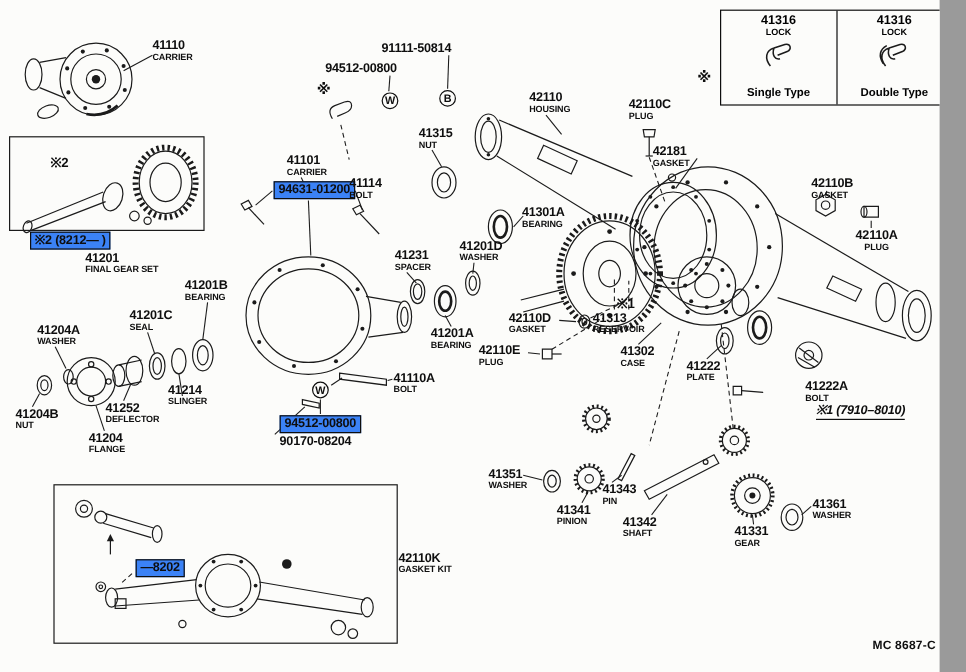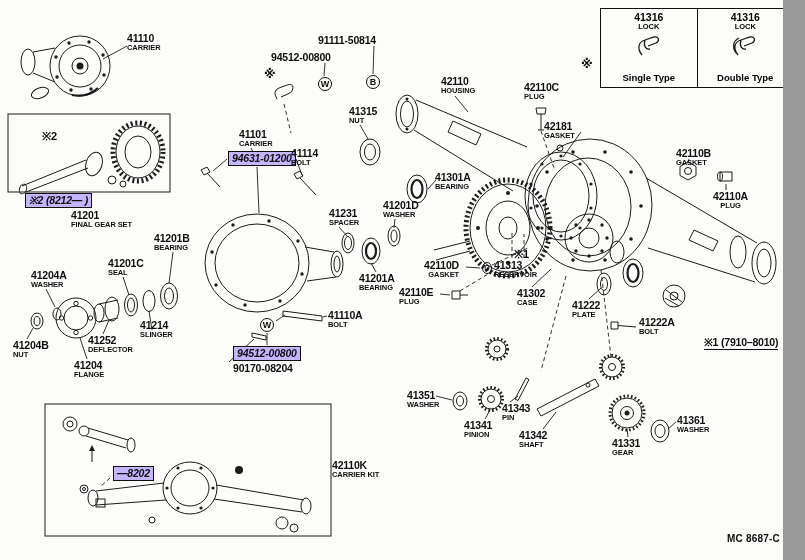--- a/index.html
+++ b/index.html
@@ -9,21 +9,21 @@
   .art ellipse,.art circle,.art line,.art path,.art rect {stroke:#1b1b1b;stroke-width:1;fill:none;}
   .art .f {fill:#1b1b1b;stroke:none;}
   .art .teeth {stroke-width:5;stroke-dasharray:2 2.6;}
   .art .teeth2 {stroke-width:3;stroke-dasharray:1.6 2.2;}
   .art .d {stroke-dasharray:4 3;stroke-width:0.9;}
   .art .ld {stroke-width:0.9;}
   .art .mid {stroke-width:2.2;}
   .lbl {position:absolute;color:#0e0e0e;font-weight:700;line-height:1.08;white-space:nowrap;z-index:3;}
   .lbl .num {display:block;font-size:10.5px;letter-spacing:-0.2px;}
   .lbl .nm {display:block;font-size:7.5px;letter-spacing:-0.1px;}
-  .boxed {border:1.3px solid #0e0e0e;padding:1px 3px;background:#c4b5fd;font-style:italic;}
+  .boxed {border:1.3px solid #0e0e0e;padding:1px 3px;background:#3b82f6;}
   .underlined {border-bottom:1.4px solid #0e0e0e;padding-bottom:1px;}
   .mark .num {font-size:11px;}
   .code .num {font-size:10px;letter-spacing:0.2px;}
   .refmark {font-family:"DejaVu Sans",sans-serif;}
   .refmark .num {font-size:12px;}
   .sym {position:absolute;width:14px;height:14px;border:1.3px solid #0e0e0e;border-radius:50%;display:flex;align-items:center;justify-content:center;font-size:9px;font-weight:700;color:#0e0e0e;background:#fcfcfa;z-index:3;}
   .legend {position:absolute;left:600px;top:8px;width:194px;height:80px;border:1.6px solid #0e0e0e;display:flex;background:#fcfcfa;z-index:3;}
   .legend .cell {flex:1;display:flex;flex-direction:column;align-items:center;padding:3px 0 4px;}
   .legend .cell + .cell {border-left:1.6px solid #0e0e0e;}
   .legend .num {font-size:10.5px;font-weight:700;line-height:1;}
@@ -446,41 +446,41 @@
       <div class="lbl" style="left: 328px; top: 310px;">
         <span class="num">41110A</span>
         <span class="nm">BOLT</span>
       </div>
       <div class="lbl boxed" style="left: 233px; top: 346px;">
         <span class="num">94512-00800</span>
       </div>
       <div class="lbl" style="left: 193px; top: 363px; margin-left: 40px;">
         <span class="num">90170-08204</span>
       </div>
-      <div class="lbl" style="left: 424px; top: 260px; text-align: right;">
+      <div class="lbl" style="left: 424px; top: 260px;">
         <span class="num">42110D</span>
         <span class="nm">GASKET</span>
       </div>
       <div class="lbl" style="left: 399px; top: 287px;">
         <span class="num">42110E</span>
         <span class="nm">PLUG</span>
       </div>
       <div class="lbl" style="left: 494px; top: 260px;">
         <span class="num">41313</span>
         <span class="nm">RESERVOIR</span>
       </div>
       <div class="lbl" style="left: 517px; top: 288px;">
         <span class="num">41302</span>
         <span class="nm">CASE</span>
       </div>
       <div class="lbl" style="left: 572px; top: 300px;">
         <span class="num">41222</span>
         <span class="nm">PLATE</span>
       </div>
-      <div class="lbl" style="left: 639px; top: 317px;">
+      <div class="lbl" style="left: 671px; top: 317px;">
         <span class="num">41222A</span>
         <span class="nm">BOLT</span>
       </div>
       <div class="lbl" style="left: 407px; top: 390px;">
         <span class="num">41351</span>
         <span class="nm">WASHER</span>
       </div>
       <div class="lbl" style="left: 464px; top: 420px;">
         <span class="num">41341</span>
         <span class="nm">PINION</span>
@@ -496,32 +496,32 @@
       <div class="lbl" style="left: 612px; top: 438px;">
         <span class="num">41331</span>
         <span class="nm">GEAR</span>
       </div>
       <div class="lbl" style="left: 677px; top: 415px;">
         <span class="num">41361</span>
         <span class="nm">WASHER</span>
       </div>
       <div class="lbl" style="left: 332px; top: 460px;">
         <span class="num">42110K</span>
-        <span class="nm">CARRIER KIT</span>
+        <span class="nm">GASKET KIT</span>
       </div>
       <div class="lbl mark" style="left: 42px; top: 131px;">
         <span class="num">※2</span>
       </div>
       <div class="lbl boxed" style="left: 25px; top: 193px;">
         <span class="num">※2 (8212—    )</span>
       </div>
       <div class="lbl mark" style="left: 514px; top: 249px;">
         <span class="num">※1</span>
       </div>
-      <div class="lbl underlined" style="left: 704px; top: 337px;">
+      <div class="lbl underlined" style="left: 680px; top: 337px; font-style: italic;">
         <span class="num">※1 (7910–8010)</span>
       </div>
       <div class="lbl boxed" style="left: 113px; top: 466px;">
         <span class="num">—8202</span>
       </div>
       <div class="lbl refmark" style="left: 264px; top: 68px;">
         <span class="num">※</span>
       </div>
       <div class="lbl refmark" style="left: 581px; top: 58px;">
         <span class="num">※</span>

